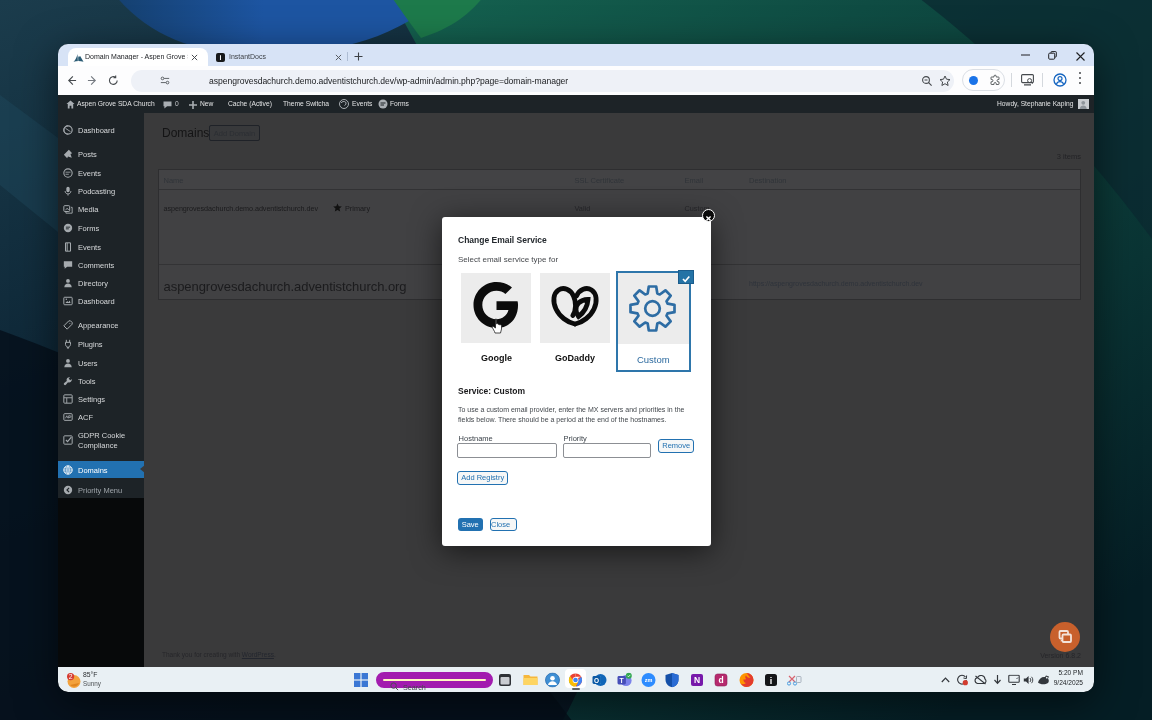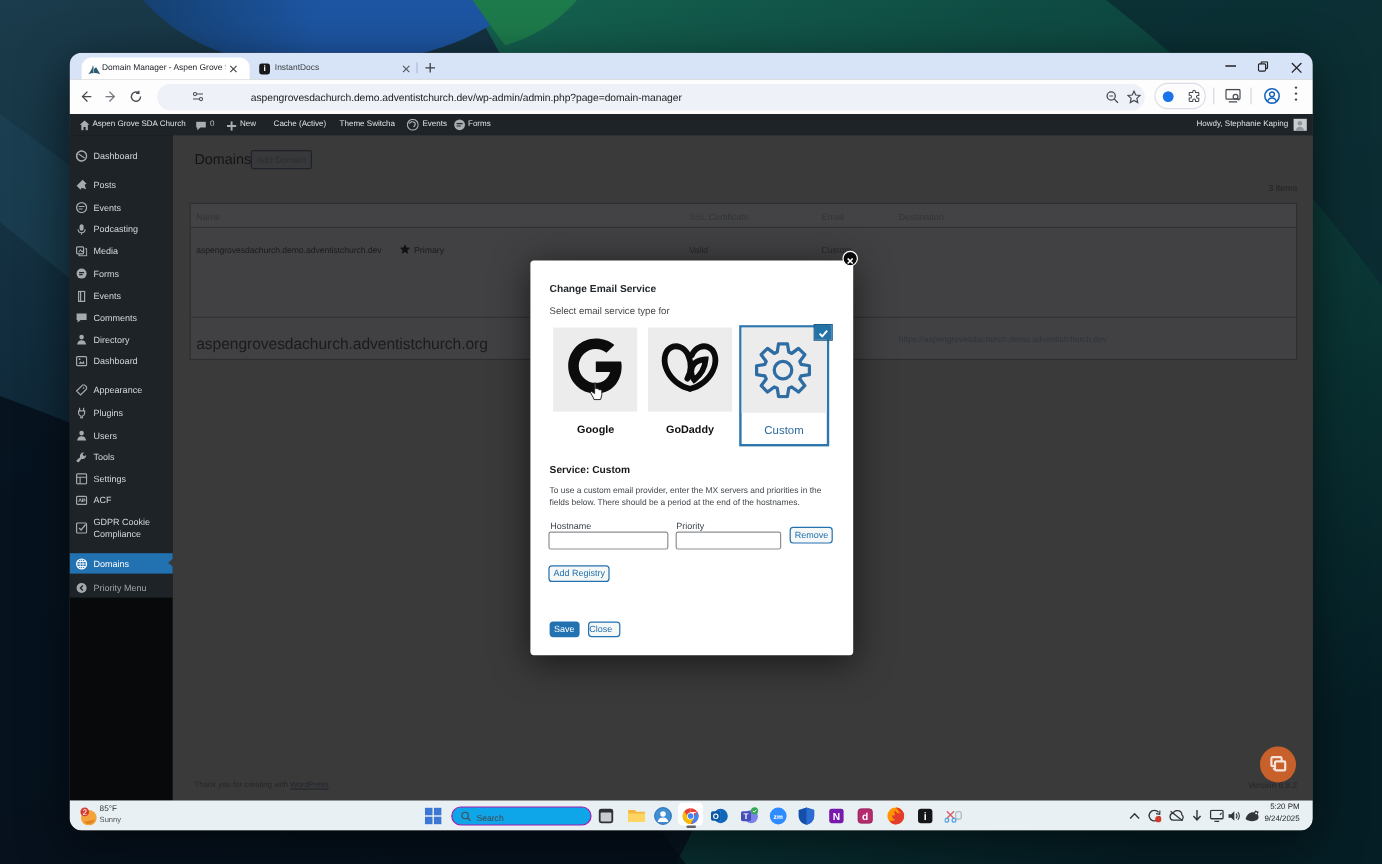--- a/index.html
+++ b/index.html
@@ -413,21 +413,21 @@
     <div class="a" style="left:25px;top:3.5px;font-size:6.8px;color:#2a2d30">85°F</div>
     <div class="a" style="left:25px;top:12.5px;font-size:6.3px;color:#4d5154">Sunny</div>
 
     <svg class="tbi" style="left:296px" width="14" height="14" viewBox="0 0 14 14">
         <rect x="0" y="0" width="6.4" height="6.4" fill="#3b77d4"></rect>
         <rect x="7.6" y="0" width="6.4" height="6.4" fill="#3b77d4"></rect>
         <rect x="0" y="7.6" width="6.4" height="6.4" fill="#3b77d4"></rect>
         <rect x="7.6" y="7.6" width="6.4" height="6.4" fill="#3b77d4"></rect>
       </svg>
 
-    <div class="a" style="left:318px;top:4.5px;width:117px;height:16px;border-radius:8px;background:#0ea5e9;border:1px solid #a21caf">
+    <div class="a" style="left:318px;top:4.5px;width:117px;height:16px;border-radius:8px;background:#fef9c3;border:7px solid #a21caf">
       <svg class="a" style="left:7px;top:3.5px" width="9" height="9" viewBox="0 0 10 10">
           <circle cx="4" cy="4" r="3" fill="none" stroke="#494d52" stroke-width="1.1"></circle>
           <path d="M6.3,6.3 L9,9" stroke="#494d52" stroke-width="1.1"></path>
         </svg>
       <div class="a" style="left:20px;top:4px;font-size:7.2px;color:#44484c">Search</div>
     </div>
 
     <svg class="tbi" style="left:440px" width="14" height="14" viewBox="0 0 14 14">
         <rect x="1" y="1" width="12" height="12" rx="2" fill="#2e3136"></rect>
         <rect x="2.5" y="4" width="9" height="7.5" rx="1" fill="#c9ccd1"></rect>

